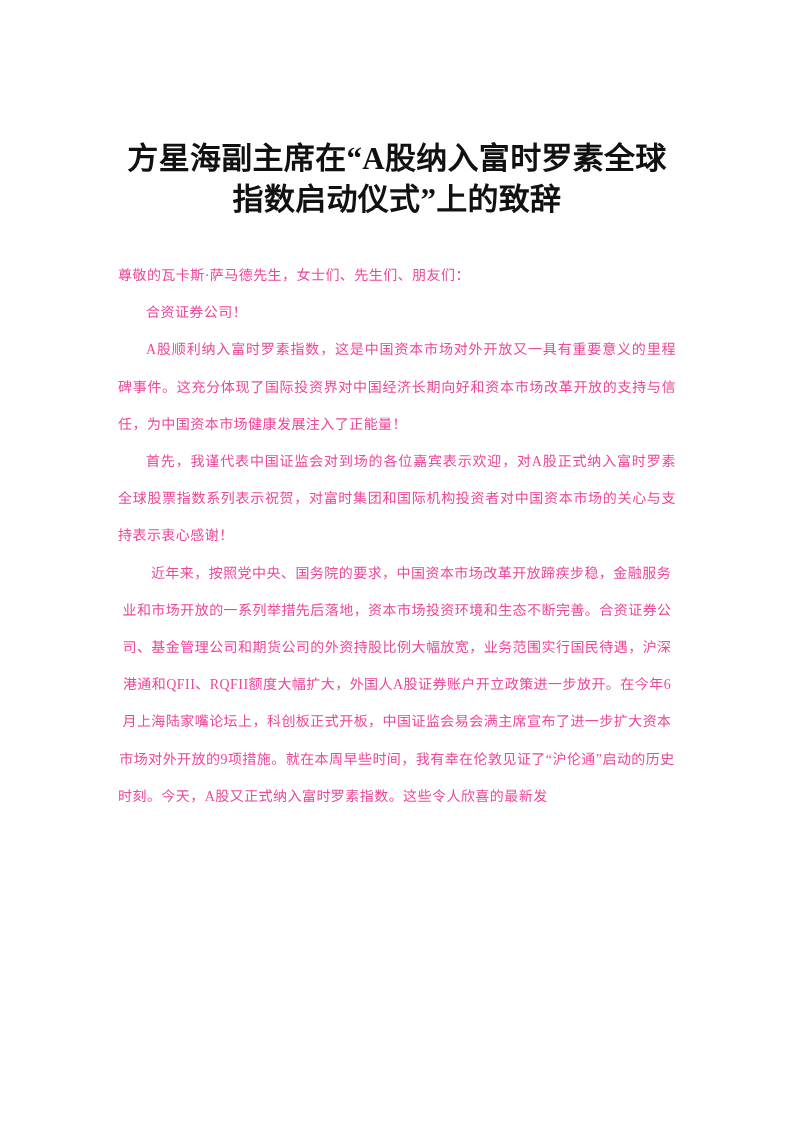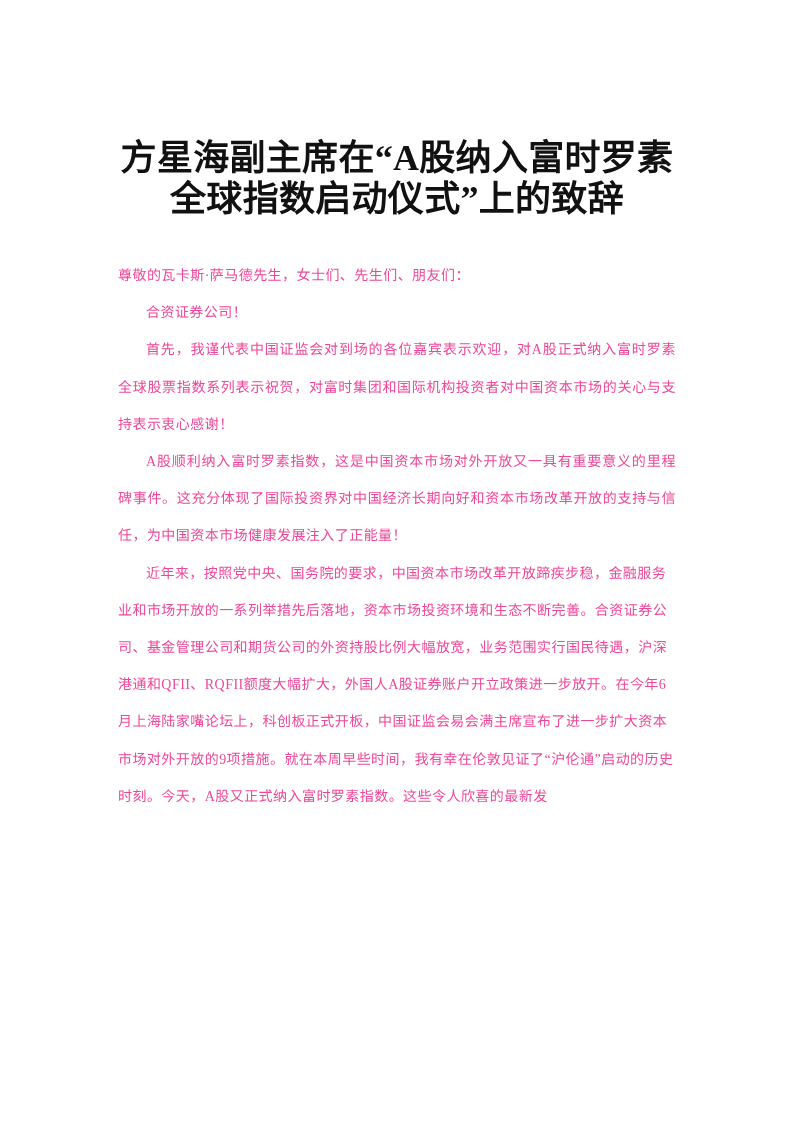--- a/index.html
+++ b/index.html
@@ -26,21 +26,21 @@
     left: 118px;
     top: 0;
     width: 558px;
   }
 
   
   .doc-title {
     margin: 0;
     padding-top: 138px;
     font-family: "Liberation Serif", "DejaVu Serif", serif;
-    font-size: 36px;
+    font-size: 31px;
     font-weight: bold;
     line-height: 41px;
     text-align: center;
     letter-spacing: 0.3px;
     color: #111111;
     white-space: normal;
     word-break: break-all;
   }
 
   
@@ -61,37 +61,37 @@
     word-break: break-all;
     text-align-last: left;
   }
 
   .para.indent {
     text-indent: 2em;
   }
 
   
   .para.clipped {
-    text-align: left;
+    text-align: center;
   }
 </style>
 </head>
 <body>
 
 <div class="page">
   <div class="doc-body">
 
     <h1 class="doc-title">方星海副主席在“A股纳入富时罗素全球指数启动仪式”上的致辞</h1>
 
     <div class="title-gap"></div>
 
     <p class="para">尊敬的瓦卡斯·萨马德先生，女士们、先生们、朋友们：</p>
 
     <p class="para indent">合资证券公司！</p>
 
+    <p class="para indent">A股顺利纳入富时罗素指数，这是中国资本市场对外开放又一具有重要意义的里程碑事件。这充分体现了国际投资界对中国经济长期向好和资本市场改革开放的支持与信任，为中国资本市场健康发展注入了正能量！</p>
+
     <p class="para indent">首先，我谨代表中国证监会对到场的各位嘉宾表示欢迎，对A股正式纳入富时罗素全球股票指数系列表示祝贺，对富时集团和国际机构投资者对中国资本市场的关心与支持表示衷心感谢！</p>
-
-    <p class="para indent">A股顺利纳入富时罗素指数，这是中国资本市场对外开放又一具有重要意义的里程碑事件。这充分体现了国际投资界对中国经济长期向好和资本市场改革开放的支持与信任，为中国资本市场健康发展注入了正能量！</p>
 
     <p class="para indent clipped">近年来，按照党中央、国务院的要求，中国资本市场改革开放蹄疾步稳，金融服务业和市场开放的一系列举措先后落地，资本市场投资环境和生态不断完善。合资证券公司、基金管理公司和期货公司的外资持股比例大幅放宽，业务范围实行国民待遇，沪深港通和QFII、RQFII额度大幅扩大，外国人A股证券账户开立政策进一步放开。在今年6月上海陆家嘴论坛上，科创板正式开板，中国证监会易会满主席宣布了进一步扩大资本市场对外开放的9项措施。就在本周早些时间，我有幸在伦敦见证了“沪伦通”启动的历史时刻。今天，A股又正式纳入富时罗素指数。这些令人欣喜的最新发</p>
 
   </div>
 </div>
 
 </body></html>

